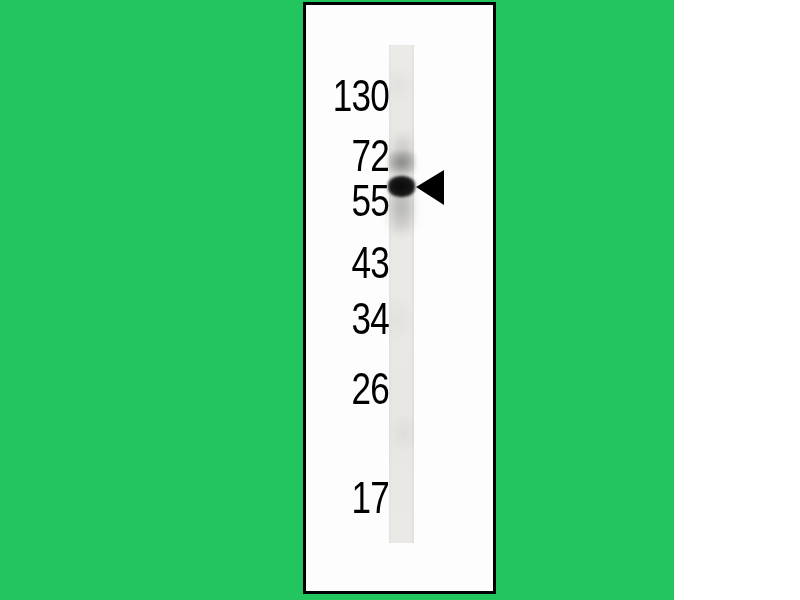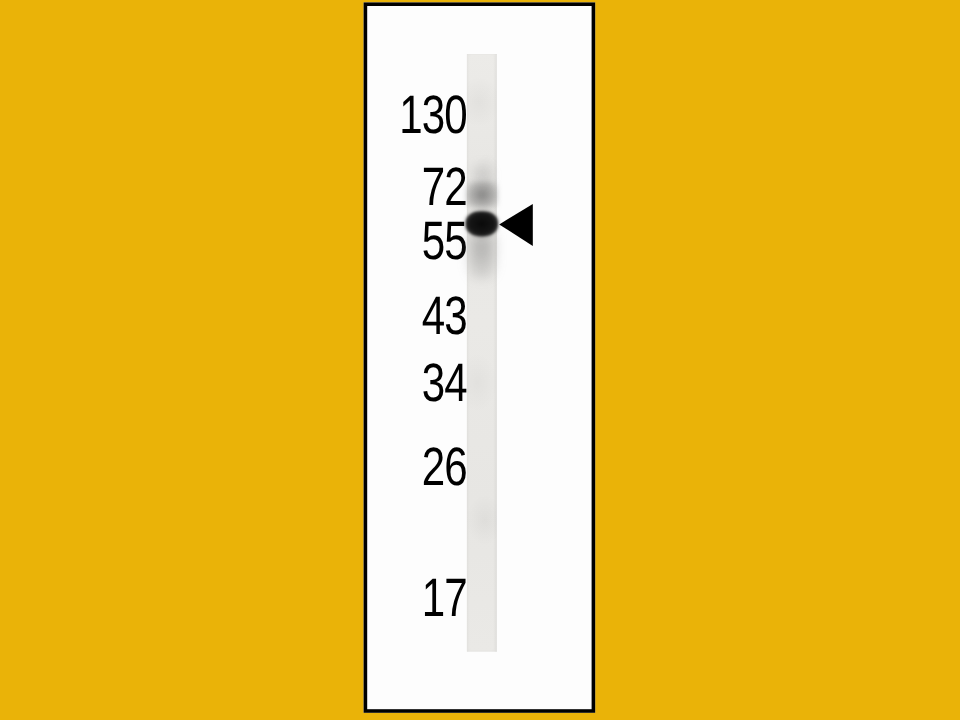--- a/index.html
+++ b/index.html
@@ -3,23 +3,23 @@
 <meta charset="utf-8">
 <style>
   html, body {
     margin: 0; padding: 0;
     width: 800px; height: 600px;
     background: #ffffff;
     overflow: hidden;
   }
   .stage {
     position: relative;
-    width: 800px; height: 600px;
+    width: 674px; height: 600px;
     font-family: "Liberation Sans", sans-serif;
-    background: #eab308;
+    background: #22c55e;
     text-decoration: underline;
   }
   .panel {
     position: absolute;
     left: 303px; top: 2px;
     width: 187px; height: 586px;
     border: 3px solid #000000;
     background: #fdfdfd;
   }
   .lane {

